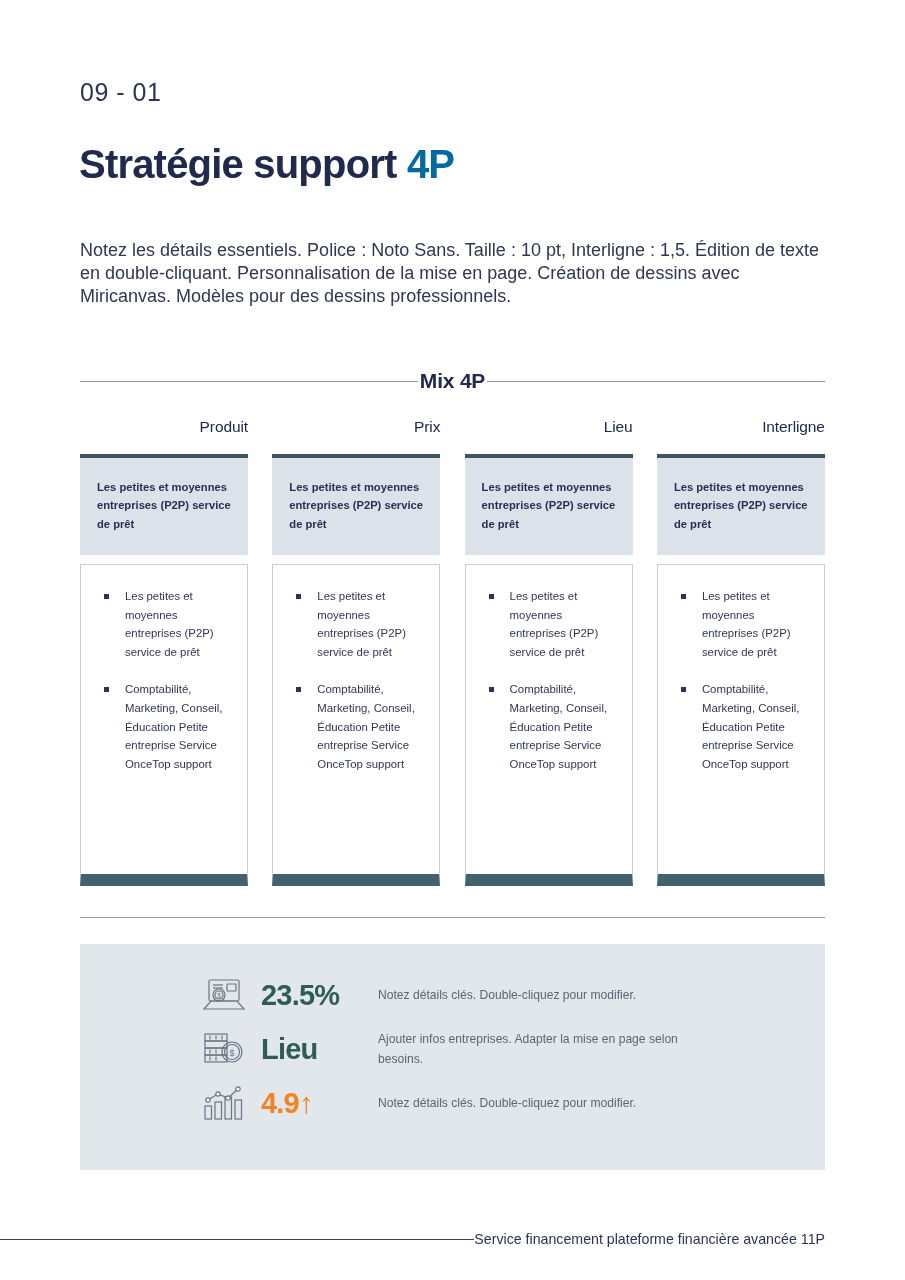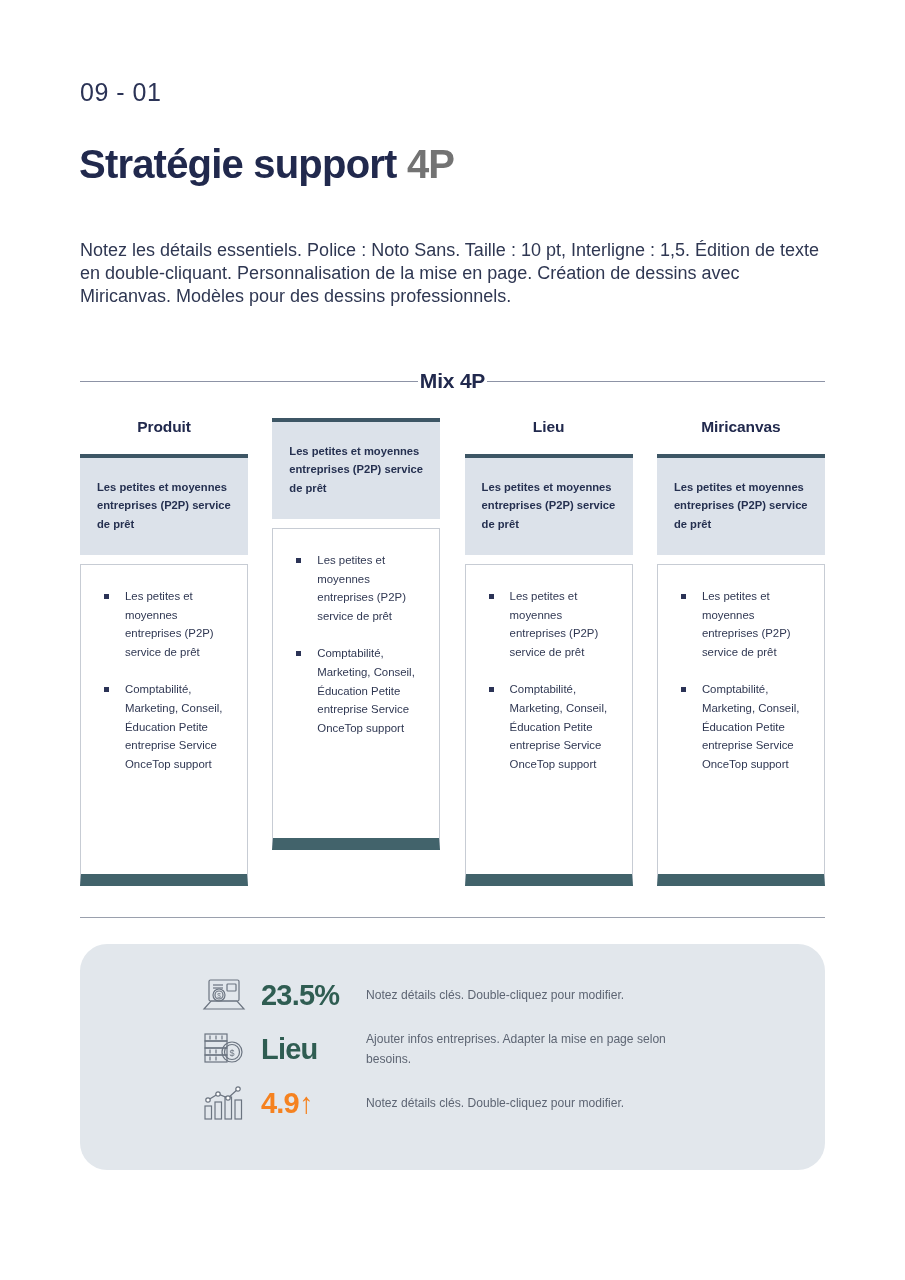--- a/index.html
+++ b/index.html
@@ -35,21 +35,21 @@
     position: absolute;
     left: 79px;
     top: 142px;
     font-size: 40px;
     font-weight: 700;
     color: #21294d;
     letter-spacing: -0.8px;
     white-space: nowrap;
   }
   .title .title-accent {
-    color: #737373;
+    color: #0369a1;
   }
 
   .intro {
     position: absolute;
     left: 80px;
     top: 239px;
     width: 748px;
     font-size: 18px;
     line-height: 23px;
     color: #2f3752;
@@ -89,23 +89,23 @@
     gap: 24.3px;
   }
   .col {
     width: 168px;
     display: flex;
     flex-direction: column;
   }
 
   .col-head {
     height: 36px;
-    text-align: center;
+    text-align: right;
     font-size: 15.5px;
-    font-weight: 700;
+    font-weight: 400;
     color: #21294d;
     letter-spacing: -0.1px;
   }
 
   .col-card {
     background: #dce2ea;
     border-top: 4px solid #3d5665;
     height: 101px;
     padding: 20px 14px 12px 17px;
   }
@@ -159,21 +159,20 @@
 
   
   .stats-panel {
     position: absolute;
     left: 80px;
     top: 944px;
     width: 745px;
     height: 226px;
     background: #e2e7ec;
     padding: 24px 0 0 0;
-    border-radius: 27px;
   }
   .stat-row {
     display: flex;
     align-items: center;
     height: 54px;
     padding-left: 117px;
   }
   .stat-icon {
     flex: 0 0 auto;
     width: 54px;
@@ -196,20 +195,21 @@
   }
   .stat-value.accent-orange { color: #f58220; }
 
   .stat-desc {
     flex: 1 1 auto;
     max-width: 330px;
     padding-left: 3px;
     font-size: 12.1px;
     line-height: 20px;
     color: #5d6573;
+    margin-left: 12px;
   }
 
   
   .footer {
     position: absolute;
     left: 0px;
     top: 1228px;
     width: 905px;
     height: 22px;
     display: flex;
@@ -255,20 +255,21 @@
       </div>
       <div class="col-list">
         <ul>
           <li>Les petites et moyennes entreprises (P2P) service de prêt</li>
           <li>Comptabilité, Marketing, Conseil, Éducation Petite entreprise Service OnceTop support</li>
         </ul>
       </div>
     </div>
 
     <div class="col">
+      <div class="col-head">Prix</div>
       <div class="col-card">
         <div class="col-card-text">Les petites et moyennes entreprises (P2P) service de prêt</div>
       </div>
       <div class="col-list">
         <ul>
           <li>Les petites et moyennes entreprises (P2P) service de prêt</li>
           <li>Comptabilité, Marketing, Conseil, Éducation Petite entreprise Service OnceTop support</li>
         </ul>
       </div>
     </div>
@@ -280,21 +281,21 @@
       </div>
       <div class="col-list">
         <ul>
           <li>Les petites et moyennes entreprises (P2P) service de prêt</li>
           <li>Comptabilité, Marketing, Conseil, Éducation Petite entreprise Service OnceTop support</li>
         </ul>
       </div>
     </div>
 
     <div class="col">
-      <div class="col-head">Miricanvas</div>
+      <div class="col-head">Interligne</div>
       <div class="col-card">
         <div class="col-card-text">Les petites et moyennes entreprises (P2P) service de prêt</div>
       </div>
       <div class="col-list">
         <ul>
           <li>Les petites et moyennes entreprises (P2P) service de prêt</li>
           <li>Comptabilité, Marketing, Conseil, Éducation Petite entreprise Service OnceTop support</li>
         </ul>
       </div>
     </div>
@@ -358,14 +359,18 @@
           <circle cx="26" cy="13" r="2.2" fill="#ffffff"></circle>
           <circle cx="36" cy="4" r="2.2" fill="#ffffff"></circle>
         </svg>
       </div>
       <div class="stat-value accent-orange">4.9↑</div>
       <div class="stat-desc">Notez détails clés. Double-cliquez pour modifier.</div>
     </div>
 
   </div>
 
+  <div class="footer">
+    <div class="footer-rule"></div>
+    <div class="footer-text">Service financement plateforme financière avancée 11P</div>
+  </div>
 
 </div>
 
 </body></html>

